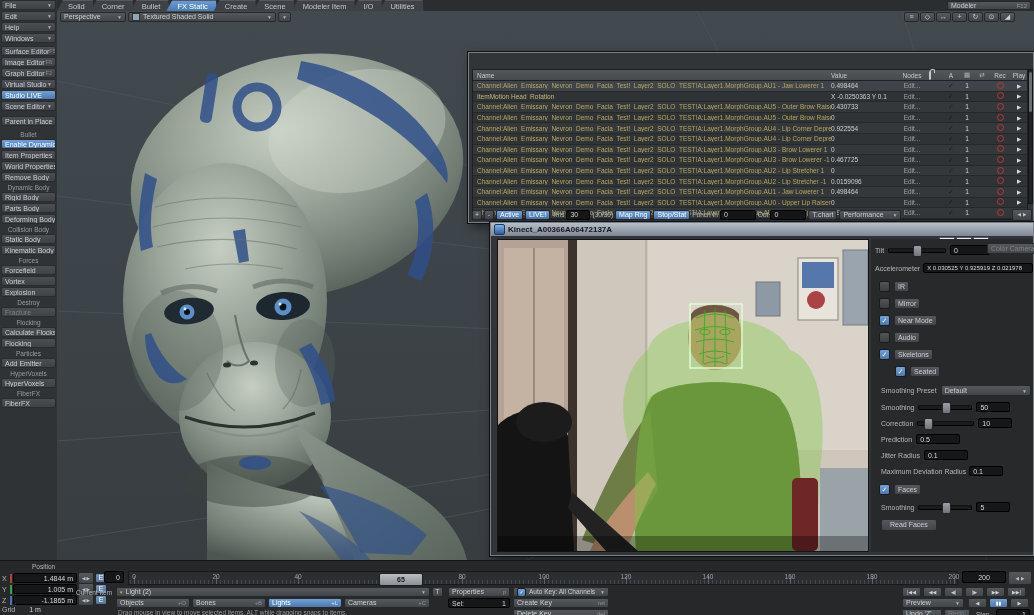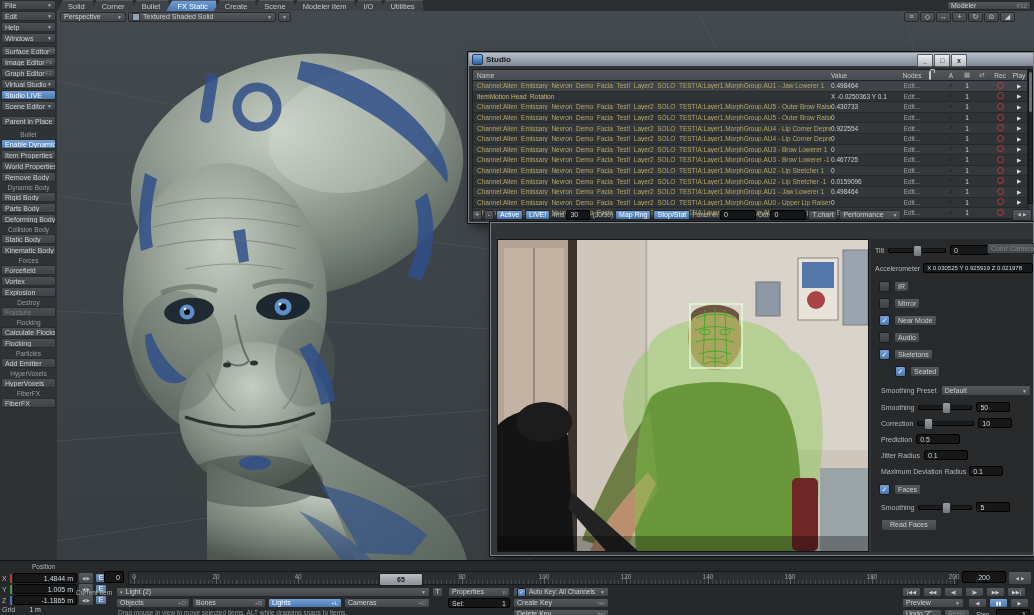--- a/index.html
+++ b/index.html
@@ -368,29 +368,20 @@
     </div>
   <div class="side-hdr">
       <span>FiberFX</span>
     </div>
   <div class="side-btn">
       <span>FiberFX</span>
     </div>
 </div>
 
 <div class="win" style="left:468px;top:52px;width:566px;height:171px;">
-  <div class="titlebar">
-    <span class="appico"></span>
-    <span>Studio</span>
-    <span style="margin-left:auto;display:flex;position:absolute;left:447px;top:1px;">
-      <span class="wbtn">_</span>
-      <span class="wbtn">□</span>
-      <span class="wbtn">x</span>
-    </span>
-  </div>
   <div class="abs" style="left:3px;top:16px;width:556px;border:1px solid #1d1f21;background:#2c2f32;">
     <div class="sgrid shead">
       <span style="padding-left:4px;">Name</span>
       <span>Value</span>
       <span style="text-align:center;">Nodes</span>
       <span><span class="lockico"></span></span>
       <span style="text-align:center;">A</span>
       <span style="text-align:center;color:#aeb1b4;">▦</span>
       <span style="text-align:center;color:#aeb1b4;">⇄</span>
       <span style="text-align:center;">Rec</span>
@@ -582,20 +573,29 @@
         <span class="chev">▼</span>
       </div>
     <div class="spin" style="width:18px;height:10px;margin-left:auto;gap:2px;">
         <span>◀</span>
         <span>▶</span>
       </div>
   </div>
 </div>
 
 <div class="win" style="left:490px;top:222px;width:544px;height:334px;">
+  <div class="titlebar">
+    <span class="appico"></span>
+    <span>Kinect_A00366A06472137A</span>
+    <span style="display:flex;position:absolute;left:447px;top:14px;">
+      <span class="wbtn">_</span>
+      <span class="wbtn">□</span>
+      <span class="wbtn">x</span>
+    </span>
+  </div>
 
   <div class="abs" style="left:6px;top:16px;width:372px;height:313px;border:1px solid #121416;">
   <svg width="370" height="311" viewBox="0 0 370 311">
     <rect width="370" height="311" fill="#cfc7bb"></rect>
     <rect x="150" y="0" width="220" height="210" fill="#d9d3ca"></rect>
 
     <rect x="0" y="0" width="78" height="311" fill="#b3a295"></rect>
     <rect x="6" y="8" width="60" height="296" fill="#c4b3a2"></rect>
     <line x1="36" y1="8" x2="36" y2="304" stroke="#9b8a7c" stroke-width="2"></line>
     <rect x="70" y="0" width="9" height="311" fill="#3c332c"></rect>

